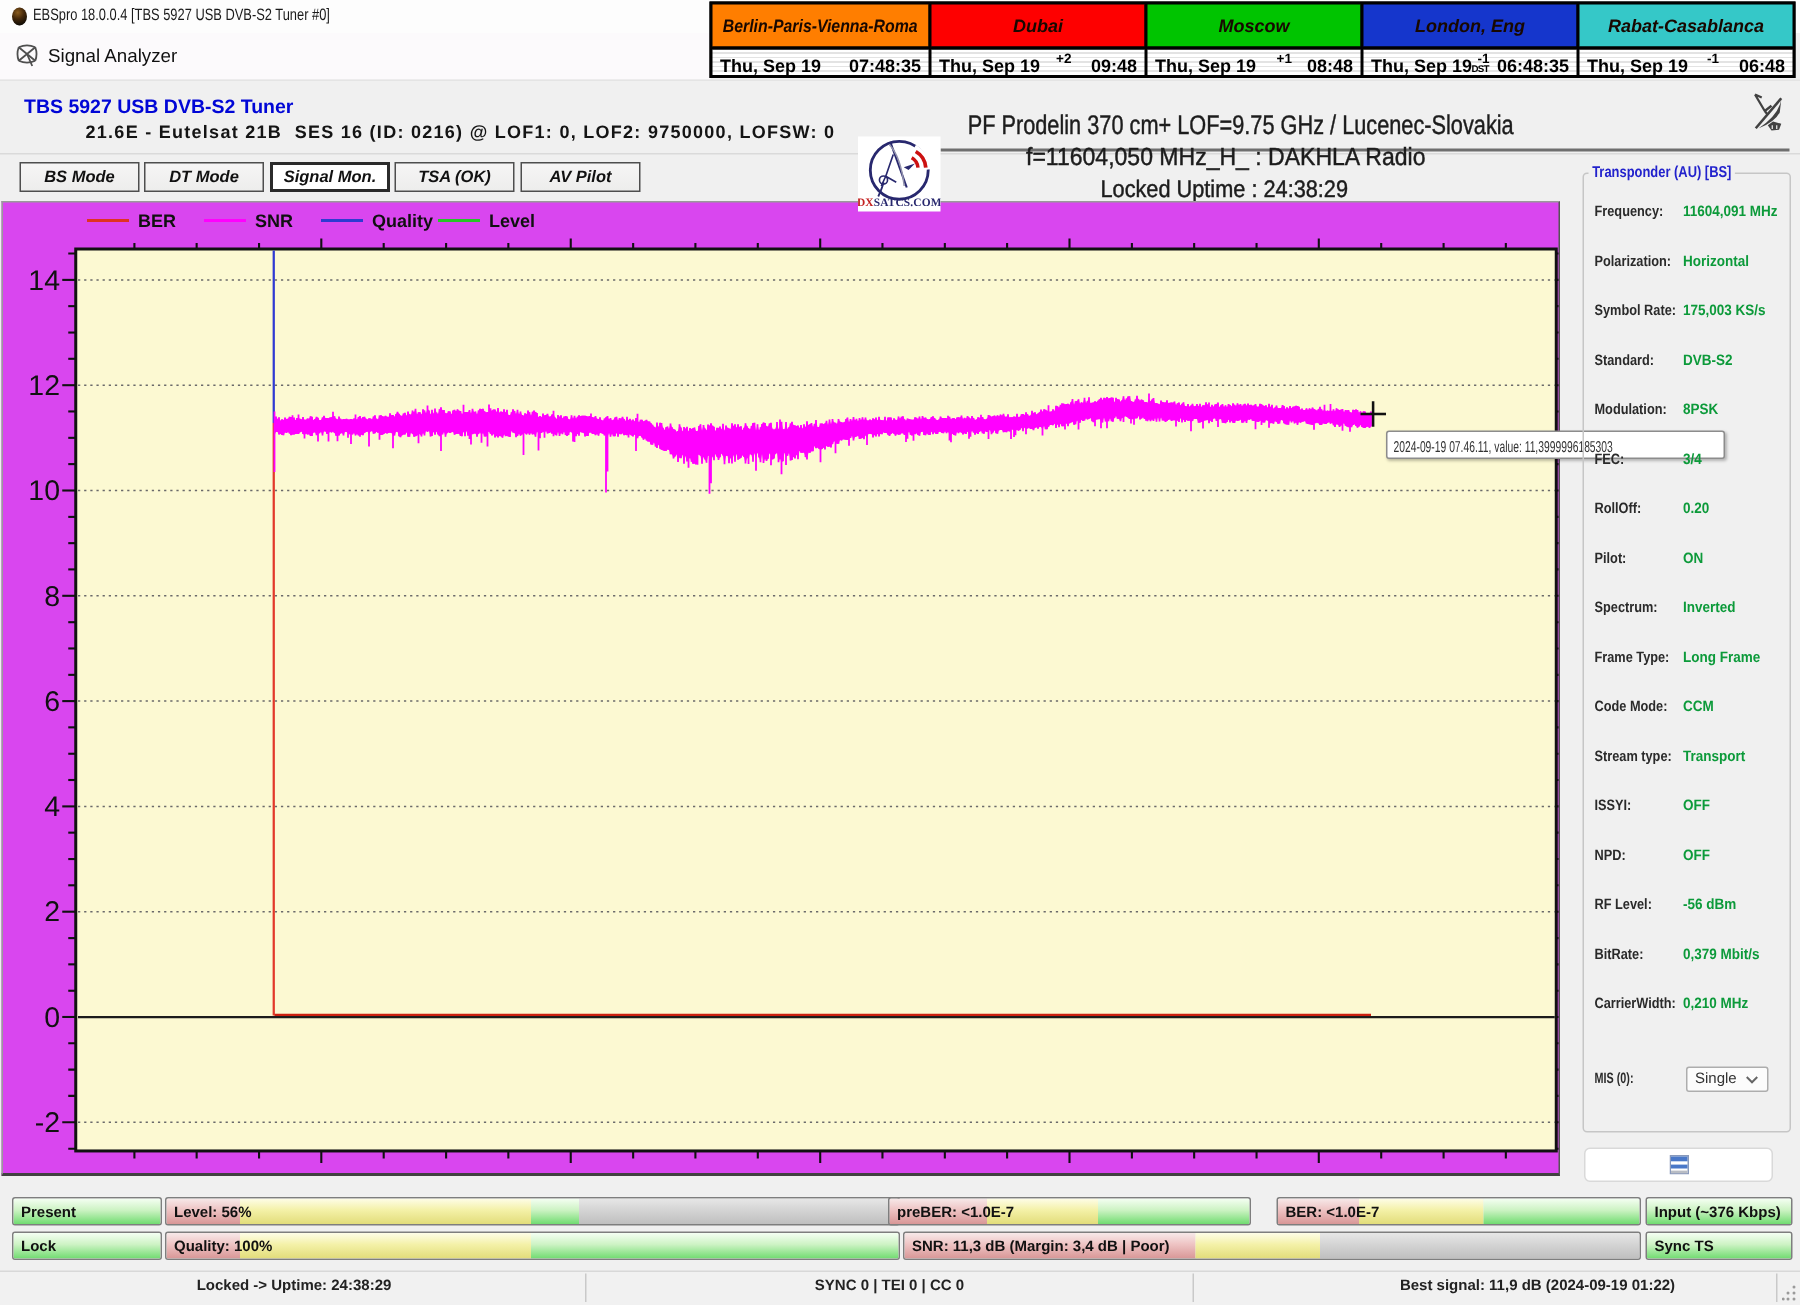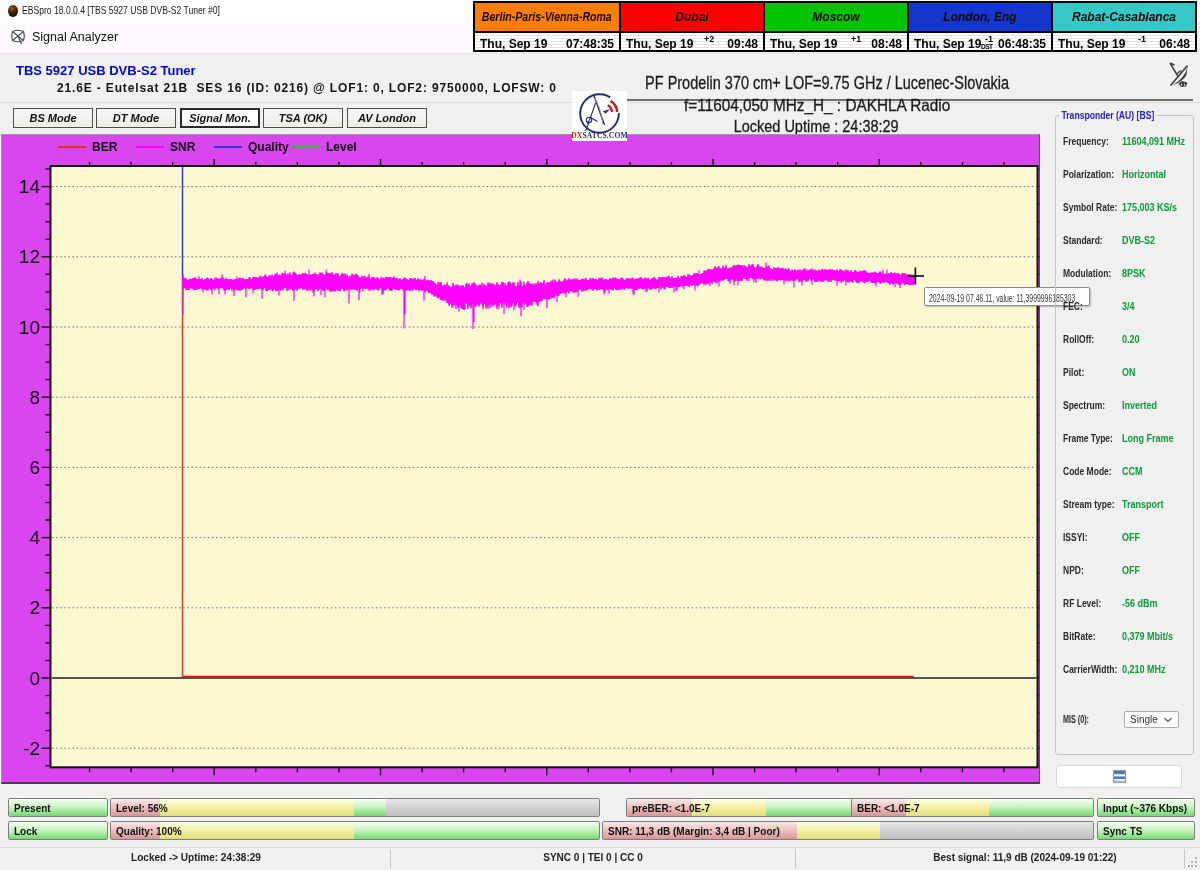--- a/index.html
+++ b/index.html
@@ -43,21 +43,21 @@
 
 .btn { top:108px; width:80px; height:20px; background:linear-gradient(180deg,#f6f5f5,#ededec);
   border:1px solid #4e4e4e; font-size:11px; font-weight:bold; color:#111; text-align:center; line-height:18px;font-style:italic; }
 #btn3 { background:#fff; border:2px solid #2b2b2b; line-height:16px; }
 
 #chartpanel { left:1px; top:134px; width:1039px; height:650px; background:#d946ef;
   border-top:1px solid #9a9a9a; border-left:1px solid #9a9a9a; border-right:1px solid #555; border-bottom:2px solid #414141; }
 .legline { top:146px; width:28px; height:2px; }
 .legtext { top:140px; font-size:12px; font-weight:bold; color:#101010; }
 
-#tooltip { left:924px; top:287px; width:166px; height:19px; background:#fff; border:1px solid #8c8c8c;
+#tooltip { left:924px; top:287px; width:226px; height:19px; background:#fff; border:1px solid #8c8c8c;
   border-radius:2px; font-size:10.5px; color:#333; text-align:center; line-height:17px; white-space:nowrap;
   box-shadow:1px 1px 2px rgba(0,0,0,0.25); }
 #tooltip>span { position:absolute; left:4px; top:1.5px; transform:scaleX(0.655); transform-origin:left top; }
 
 #rgroup { left:1055px; top:115px; width:139px; height:640px; border:1px solid #c6c6c6; border-radius:3px; }
 #rtitle { left:1059px; top:109px; background:#f0f0f0; padding:0 3px; font-size:10.5px; font-weight:bold; color:#2222cc; transform:scaleX(0.82); transform-origin:left top; white-space:nowrap; }
 .rlabel { left:1063px; font-size:10px; font-weight:600; color:#2a2a2a; white-space:nowrap; transform:scaleX(0.85); transform-origin:left top; }
 .rvalue { left:1122px; font-size:10px; font-weight:bold; color:#0c9a3a; white-space:nowrap; transform:scaleX(0.9); transform-origin:left top; }
 #mislabel { left:1063px; top:714px; font-size:10px; font-weight:600; color:#2a2a2a; transform:scaleX(0.72); transform-origin:left top; }
 #misdrop { left:1124px; top:711px; width:55px; height:17px; background:#fcfcfc; border:1px solid #adadad;
@@ -168,21 +168,21 @@
   <path d="M21.5 4.5 Q19.5 15 6.5 23.5 Q17 19.5 20.5 13 Z" fill="#414141"></path>
   <path d="M4 1 L10.5 12 M4 1 L8.5 3 M10.5 12 L15 8.5 M10.5 12 L12.5 14.5" stroke="#414141" stroke-width="1.5" fill="none"></path>
   <path d="M12.5 21.5 l3.5 -2.5 l5.5 1.5 l-1.5 4 l-5 0.5 z" fill="#414141"></path>
   <path d="M15.5 21.5 l0 2.5 M18.5 21.5 l0 2.5" stroke="#f0f0f0" stroke-width="0.8"></path>
 </svg>
 
 <div class="abs btn" style="left:13px;">BS Mode</div>
 <div class="abs btn" style="left:96px;">DT Mode</div>
 <div class="abs btn" id="btn3" style="left:180px;">Signal Mon.</div>
 <div class="abs btn" style="left:263px;">TSA (OK)</div>
-<div class="abs btn" style="left:347px;">AV London</div>
+<div class="abs btn" style="left:347px;">AV Pilot</div>
 
 <div class="abs" id="chartpanel">
 <svg width="1037" height="648" style="position:absolute;left:0;top:0">
 <rect x="48.5" y="31.0" width="987.0" height="601.3" fill="#fcf9d2" stroke="#111" stroke-width="2"></rect>
 <line x1="50.0" y1="51.6" x2="1034.5" y2="51.6" stroke="#6a6a6a" stroke-width="1" stroke-dasharray="1.5 2.6"></line>
       <line x1="50.0" y1="121.8" x2="1034.5" y2="121.8" stroke="#6a6a6a" stroke-width="1" stroke-dasharray="1.5 2.6"></line>
       <line x1="50.0" y1="192.0" x2="1034.5" y2="192.0" stroke="#6a6a6a" stroke-width="1" stroke-dasharray="1.5 2.6"></line>
       <line x1="50.0" y1="262.2" x2="1034.5" y2="262.2" stroke="#6a6a6a" stroke-width="1" stroke-dasharray="1.5 2.6"></line>
       <line x1="50.0" y1="332.4" x2="1034.5" y2="332.4" stroke="#6a6a6a" stroke-width="1" stroke-dasharray="1.5 2.6"></line>
       <line x1="50.0" y1="402.6" x2="1034.5" y2="402.6" stroke="#6a6a6a" stroke-width="1" stroke-dasharray="1.5 2.6"></line>
@@ -389,21 +389,21 @@
     <div class="zone zgreen" style="left:0px;width:98px;"></div>
     <span class="bartext">Present</span>
   </div>
 <div class="bar row1" style="left:110px;width:490px;">
     <div class="zone zpink" style="left:0px;width:49px;"></div>
     <div class="zone zyellow" style="left:49px;width:194px;"></div>
     <div class="zone zgreen" style="left:243px;width:32px;"></div>
     <div class="zone zgray" style="left:275px;width:213px;"></div>
     <span class="bartext">Level: 56%</span>
   </div>
-<div class="bar row1" style="left:626px;width:242px;">
+<div class="bar row1" style="left:592px;width:242px;">
     <div class="zone zpink" style="left:0px;width:65px;"></div>
     <div class="zone zyellow" style="left:65px;width:74px;"></div>
     <div class="zone zgreen" style="left:139px;width:101px;"></div>
     <span class="bartext">preBER: &lt;1.0E-7</span>
   </div>
 <div class="bar row1" style="left:851px;width:243px;">
     <div class="zone zpink" style="left:0px;width:54px;"></div>
     <div class="zone zyellow" style="left:54px;width:83px;"></div>
     <div class="zone zgreen" style="left:137px;width:104px;"></div>
     <span class="bartext">BER: &lt;1.0E-7</span>

